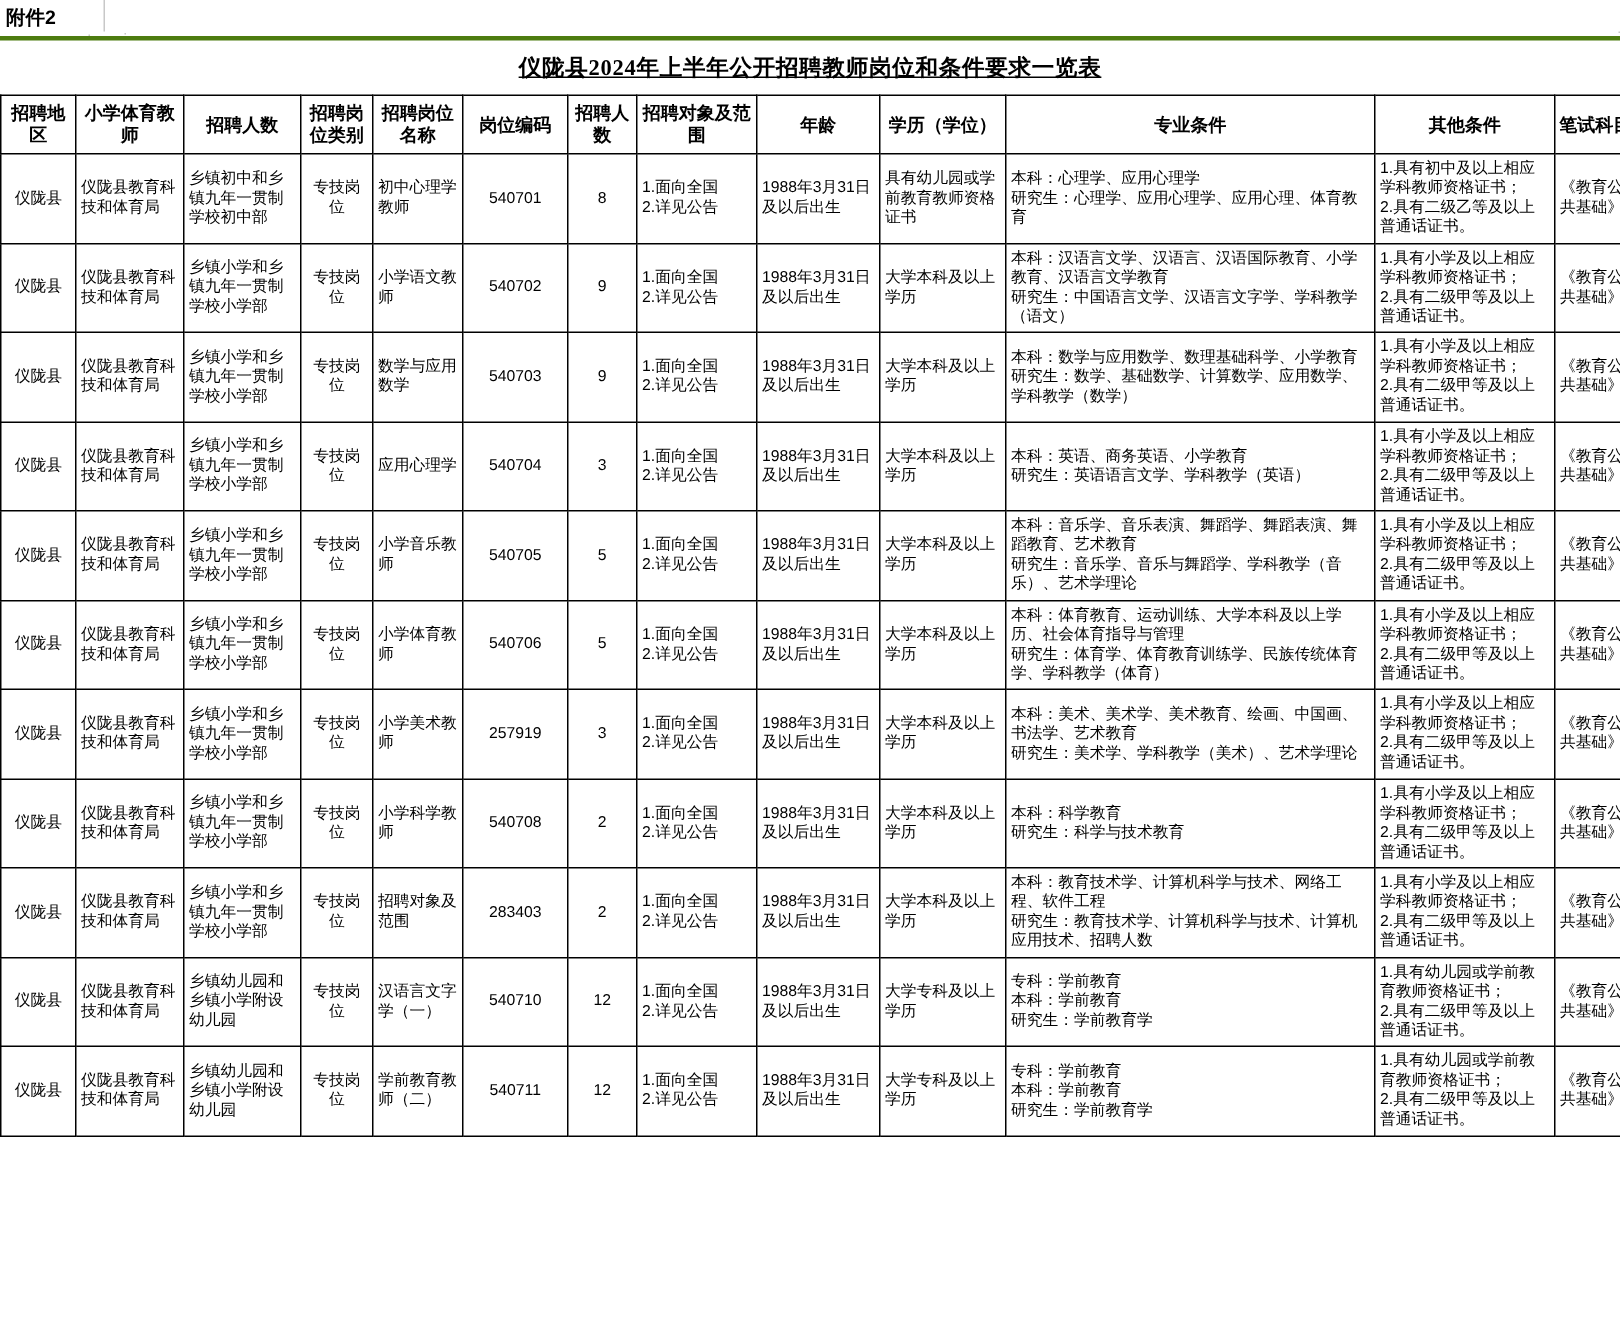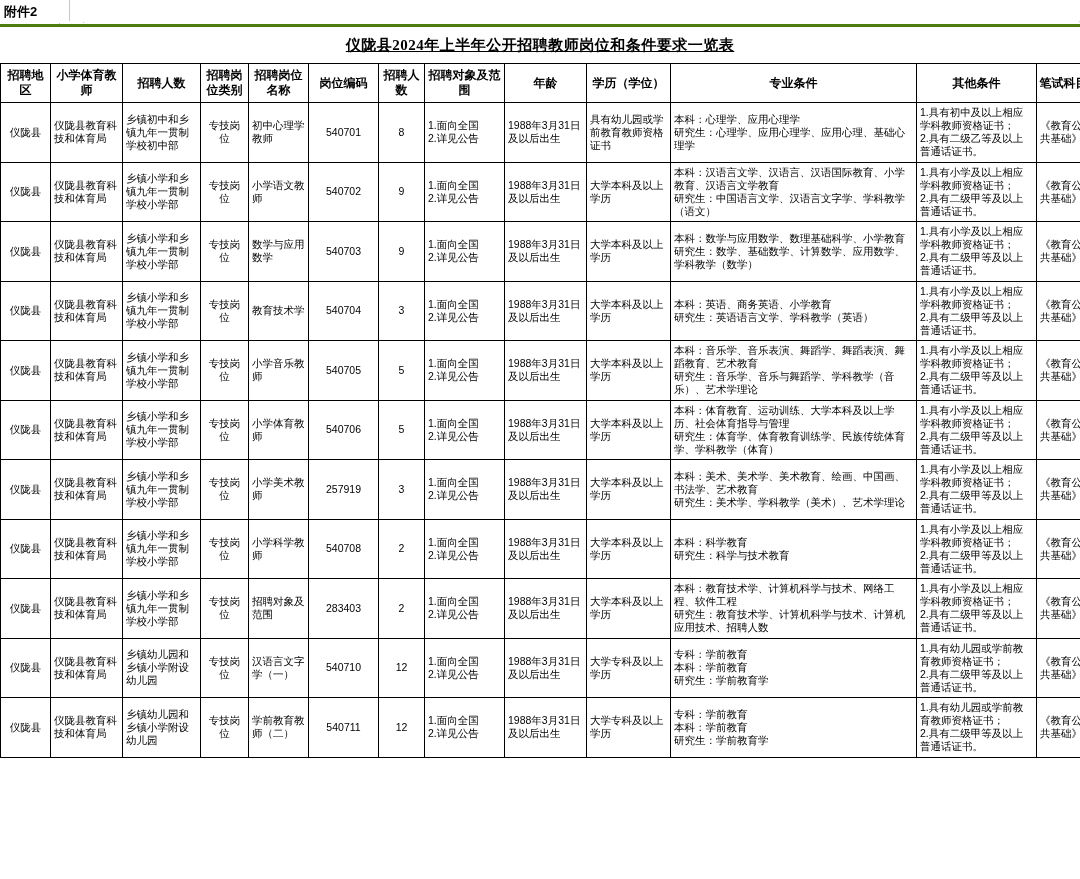--- a/index.html
+++ b/index.html
@@ -149,21 +149,21 @@
         <td class="l">乡镇初中和乡镇九年一贯制学校初中部</td>
         <td class="c">专技岗位</td>
         <td class="l">初中心理学教师</td>
         <td class="c">540701</td>
         <td class="c">8</td>
         <td class="l two-line">1.面向全国
 2.详见公告</td>
         <td class="l">1988年3月31日及以后出生</td>
         <td class="l">具有幼儿园或学前教育教师资格证书</td>
         <td class="l two-line">本科：心理学、应用心理学
-研究生：心理学、应用心理学、应用心理、基础心理学</td>
+研究生：心理学、应用心理学、应用心理、体育教育</td>
         <td class="l two-line">1.具有初中及以上相应学科教师资格证书；
 2.具有二级乙等及以上普通话证书。</td>
         <td class="l two-line">《教育公共基础》</td>
       </tr>
       <tr>
         <td class="c">仪陇县</td>
         <td class="l">仪陇县教育科技和体育局</td>
         <td class="l">乡镇小学和乡镇九年一贯制学校小学部</td>
         <td class="c">专技岗位</td>
         <td class="l">小学语文教师</td>
@@ -195,21 +195,21 @@
 研究生：数学、基础数学、计算数学、应用数学、学科教学（数学）</td>
         <td class="l two-line">1.具有小学及以上相应学科教师资格证书；
 2.具有二级甲等及以上普通话证书。</td>
         <td class="l two-line">《教育公共基础》</td>
       </tr>
       <tr>
         <td class="c">仪陇县</td>
         <td class="l">仪陇县教育科技和体育局</td>
         <td class="l">乡镇小学和乡镇九年一贯制学校小学部</td>
         <td class="c">专技岗位</td>
-        <td class="l">教育技术学</td>
+        <td class="l">应用心理学</td>
         <td class="c">540704</td>
         <td class="c">3</td>
         <td class="l two-line">1.面向全国
 2.详见公告</td>
         <td class="l">1988年3月31日及以后出生</td>
         <td class="l">大学本科及以上学历</td>
         <td class="l two-line">本科：英语、商务英语、小学教育
 研究生：英语语言文学、学科教学（英语）</td>
         <td class="l two-line">1.具有小学及以上相应学科教师资格证书；
 2.具有二级甲等及以上普通话证书。</td>

